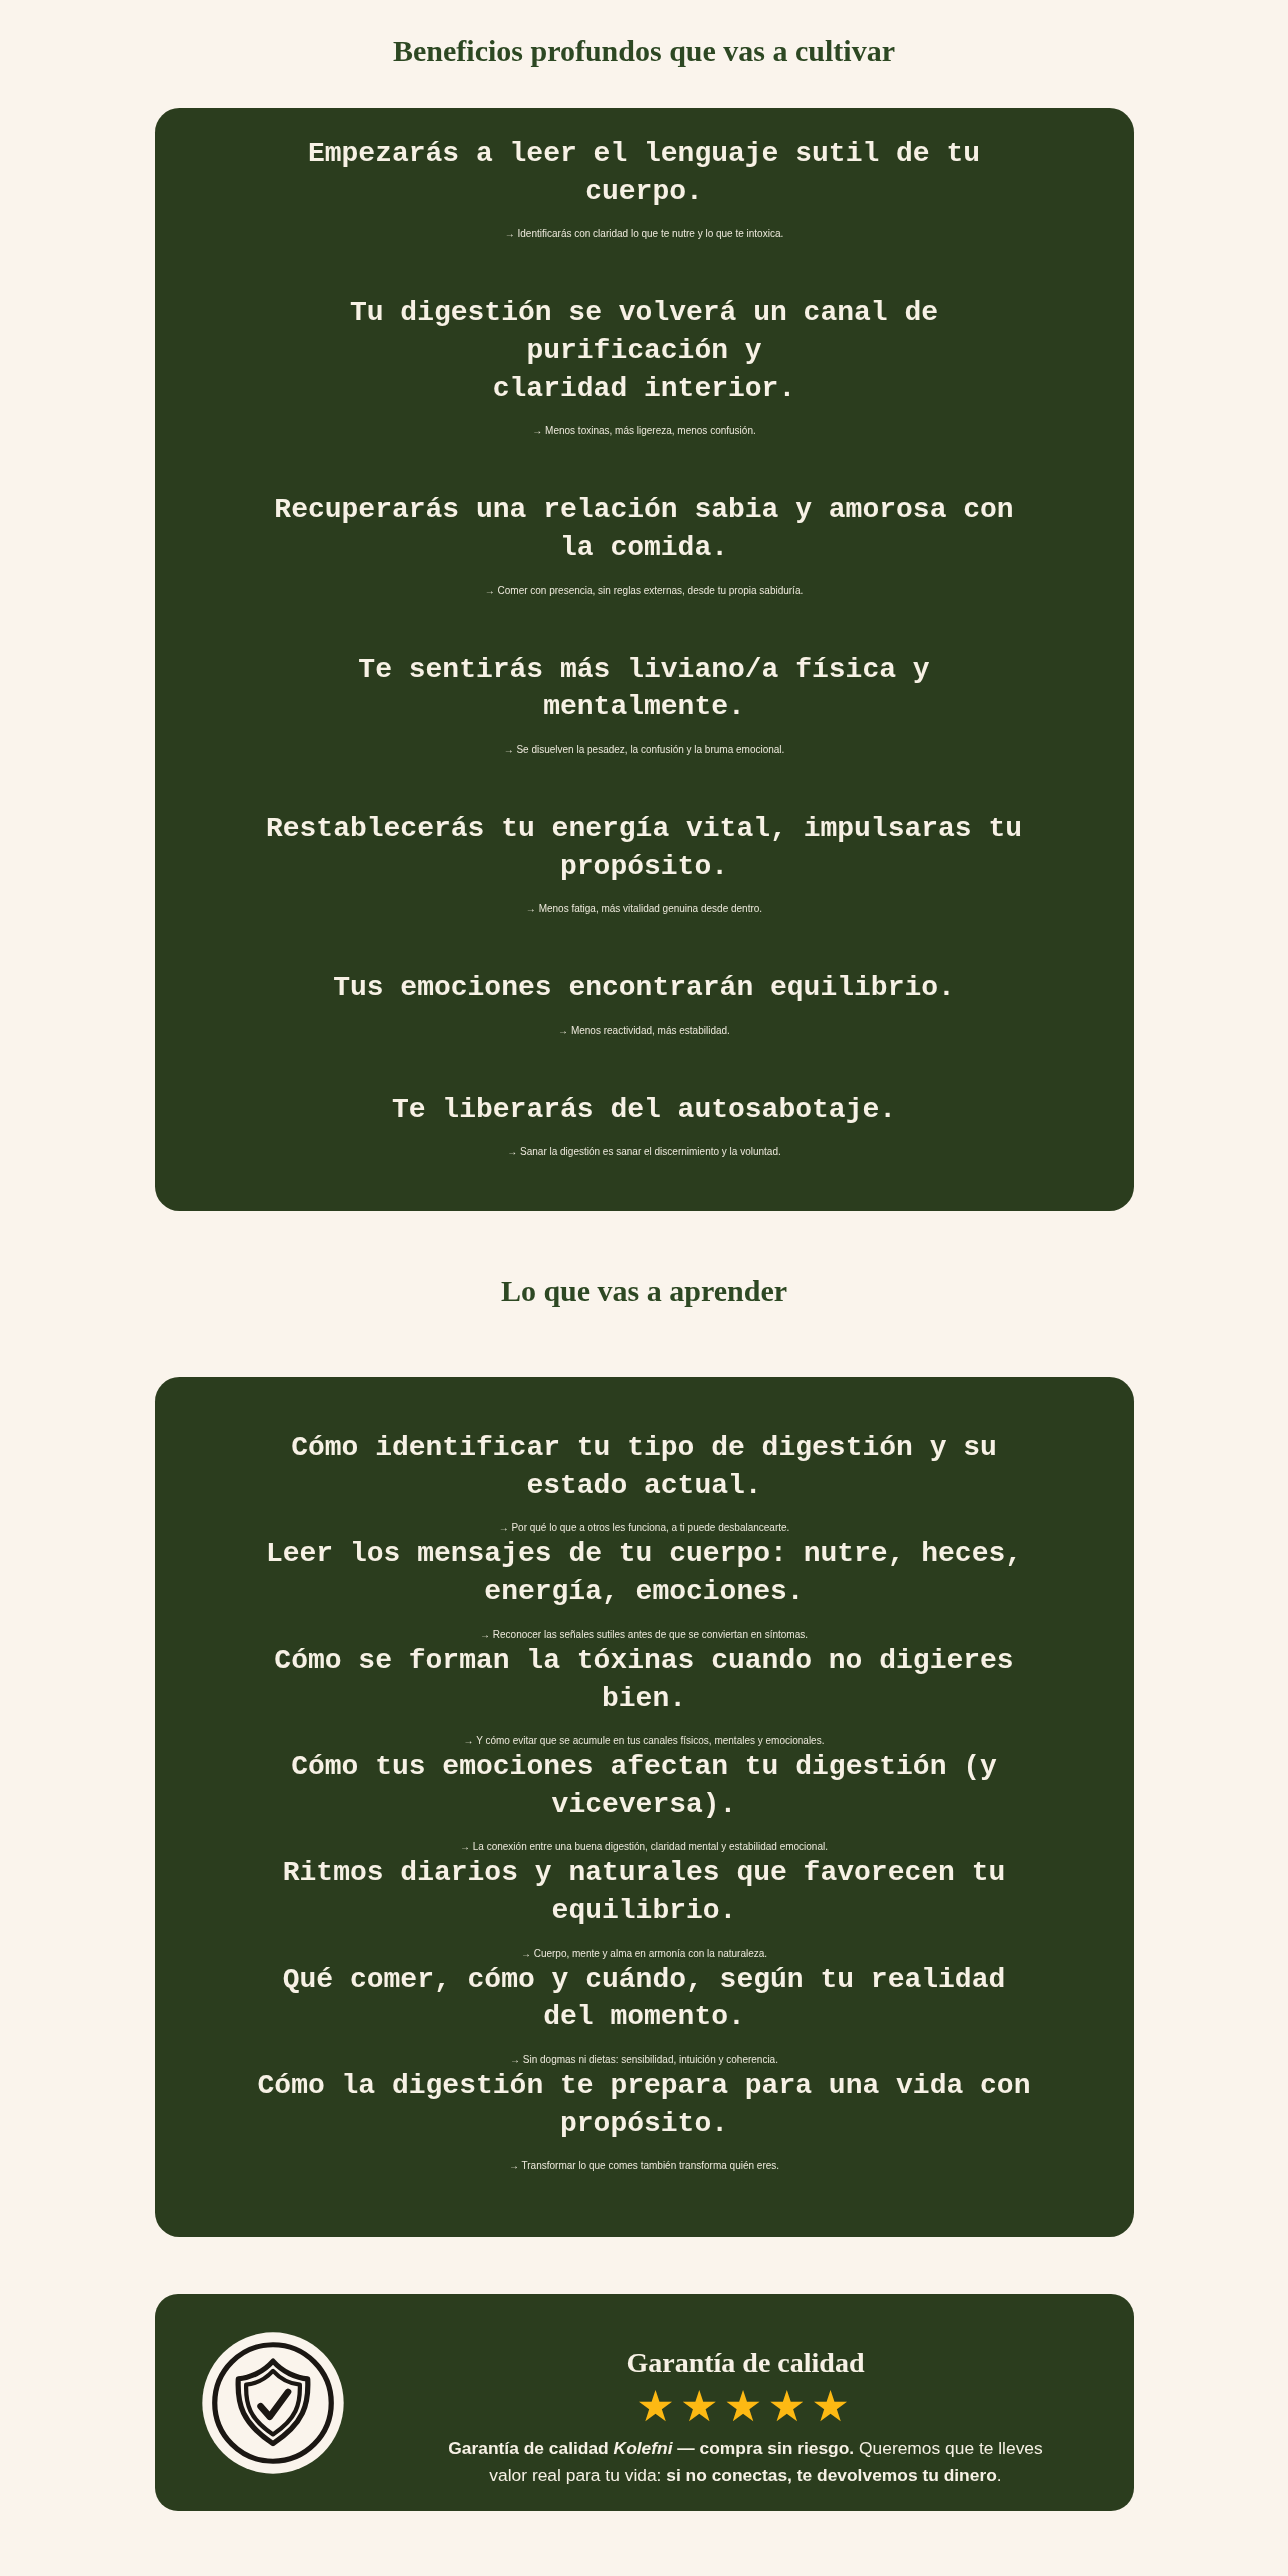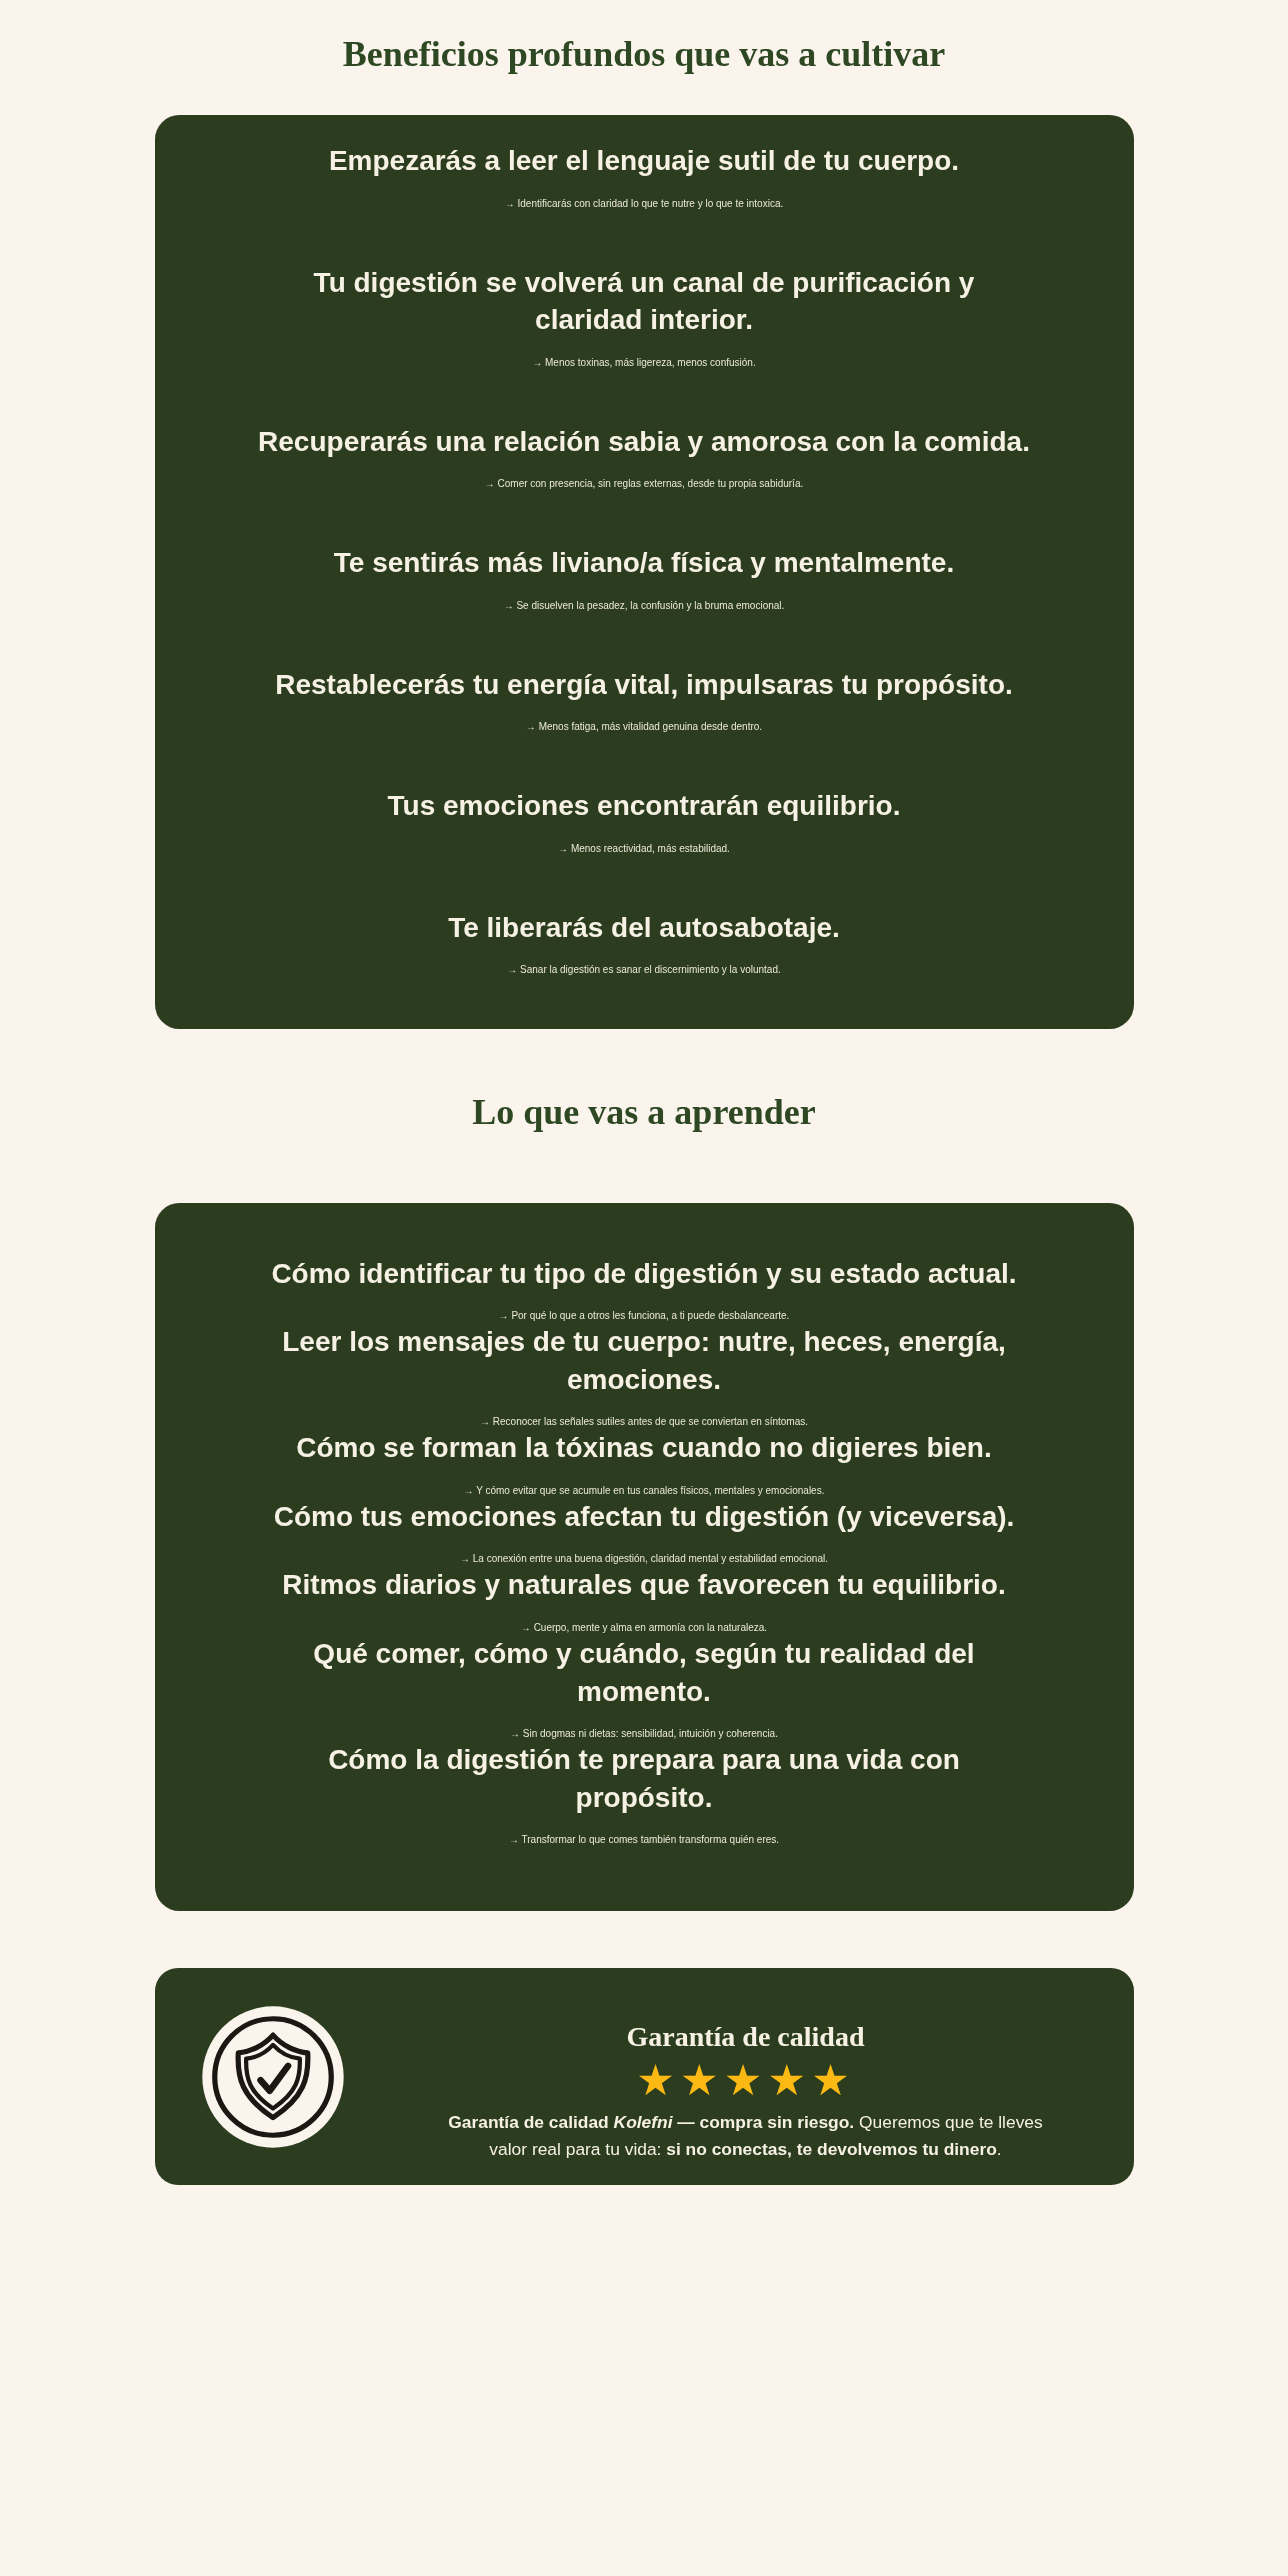--- a/index.html
+++ b/index.html
@@ -13,21 +13,21 @@
   *{box-sizing:border-box;}
   html,body{margin:0;padding:0;}
   body{
     width:1288px;height:2576px;overflow:hidden;
     background:var(--bg);
     font-family:"Liberation Sans","DejaVu Sans",sans-serif;
   }
   .section-title{
     font-family:"Liberation Serif","DejaVu Serif",serif;
     font-weight:700;
-    font-size:36px;
+    font-size:30px;
     line-height:1.2;
     color:var(--title-green);
     text-align:center;
     margin:0;
   }
   .t1{padding-top:33px;margin-bottom:39px;}
   .t2{margin-top:62px;margin-bottom:68px;}
   .card{
     width:979px;
     margin:0 auto;
@@ -35,21 +35,21 @@
     border-radius:24.5px;
     color:var(--card-text);
     display:flex;
     flex-direction:column;
     align-items:center;
   }
   .card.benefits{padding:27px 26px 52px;gap:53px;}
   .card.learn{padding:52px 26px 64px;}
   .item{text-align:center;max-width:927px;}
   .item-heading{
-    font-family:Liberation Sans, sans-serif;
+    font-family:Liberation Mono, monospace;
     font-weight:700;
     font-size:28px;
     line-height:1.35;
     margin:0 auto;
     max-width:773px;
     white-space:pre-line;
     color:var(--card-text);
   }
   .item-sub{
     font-size:10px;

